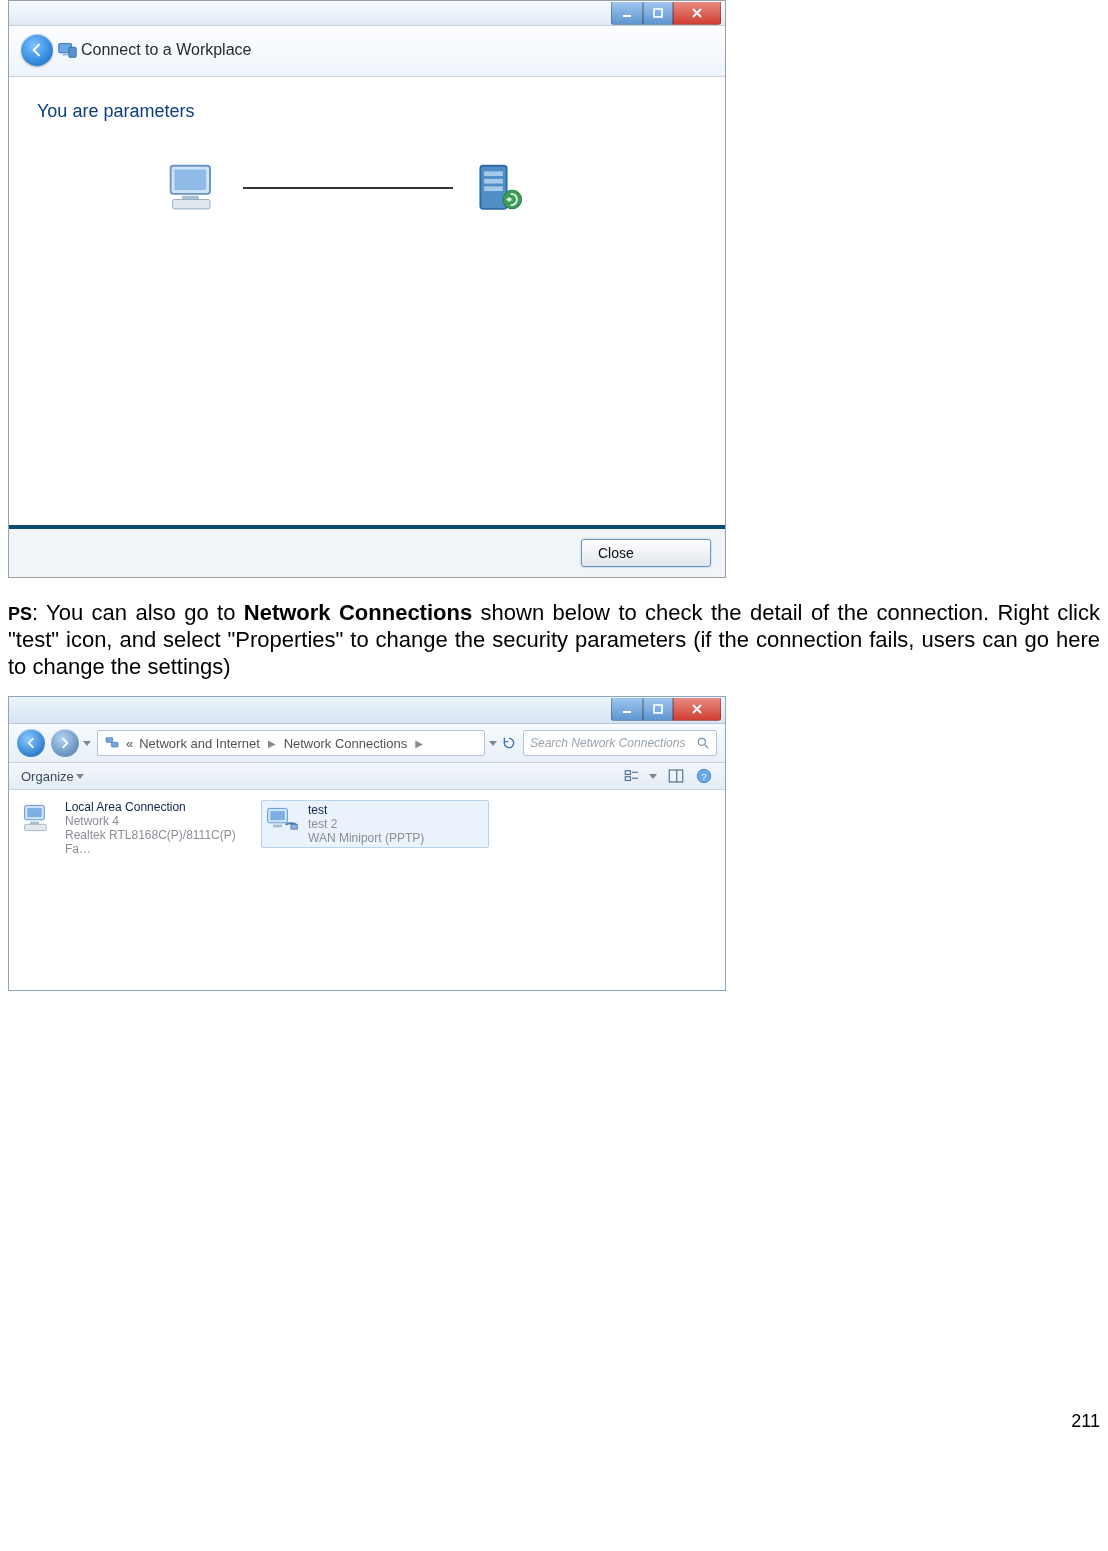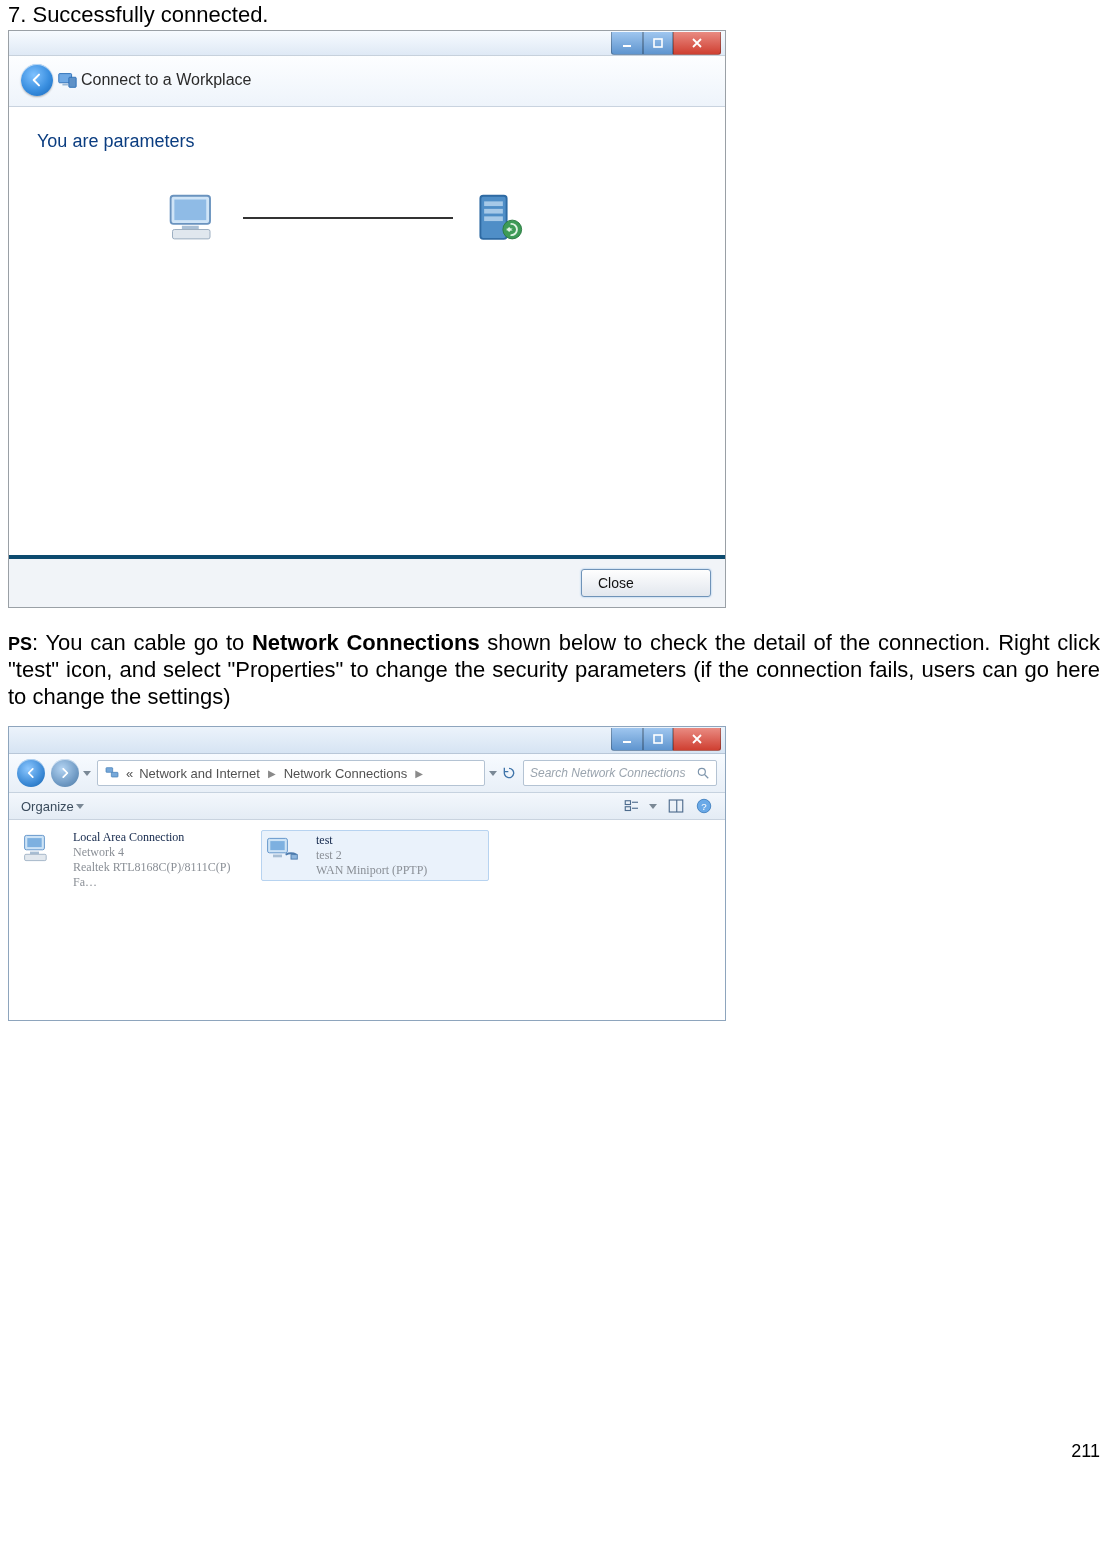--- a/index.html
+++ b/index.html
@@ -219,26 +219,25 @@
 
   .ex-content {
     min-height: 130px;
     padding: 10px 12px 60px 12px;
     display: flex;
     gap: 18px;
     align-items: flex-start;
   }
   .conn-item {
     display: flex;
-    gap: 16px;
+    gap: 8px;
     width: 222px;
     font-size: 12px;
     color: #333;
     position: relative;
-    font-family: Liberation Serif, serif;
   }
   .conn-item.selected {
     background: #eaf2fb;
     border: 1px solid #b7d3f0;
     border-radius: 2px;
     padding: 2px;
   }
   .conn-ico {
     width: 36px; height: 36px; flex-shrink:0;
     display:flex; align-items:center; justify-content:center;
@@ -254,21 +253,20 @@
     text-align: right;
     font-size: 18px;
     margin-top: 420px;
   }
 </style>
 </head>
 <body>
 
 <div class="page">
 
-  <div class="step-line">7. Successfully connected.</div>
 
   <div class="wizard-outer">
     <div class="wizard-titlebar-stub">
       <div class="win-ctrls wizard">
         <div class="wc min">
           <svg viewBox="0 0 12 12">
               <rect x="2" y="8" width="8" height="2" fill="#fff"></rect>
             </svg>
         </div>
         <div class="wc max">
@@ -326,21 +324,21 @@
         </div>
       </div>
     </div>
 
     <div class="wizard-footer">
       <div class="btn">Close</div>
     </div>
   </div>
 
   <div class="ps-para">
-    <span class="ps-label">PS</span><span>: You can cable go to </span><span class="bold">Network Connections</span><span> shown below to check the detail of the connection. Right click "test" icon, and select "Properties" to change the security parameters (if the connection fails, users can go here to change the settings)</span>
+    <span class="ps-label">PS</span><span>: You can also go to </span><span class="bold">Network Connections</span><span> shown below to check the detail of the connection. Right click "test" icon, and select "Properties" to change the security parameters (if the connection fails, users can go here to change the settings)</span>
   </div>
 
   <div class="explorer">
     <div class="ex-titlebar">
       <div class="win-ctrls explorer-ctrls">
         <div class="wc min">
           <svg viewBox="0 0 12 12">
               <rect x="2" y="8" width="8" height="2" fill="#fff"></rect>
             </svg>
         </div>

